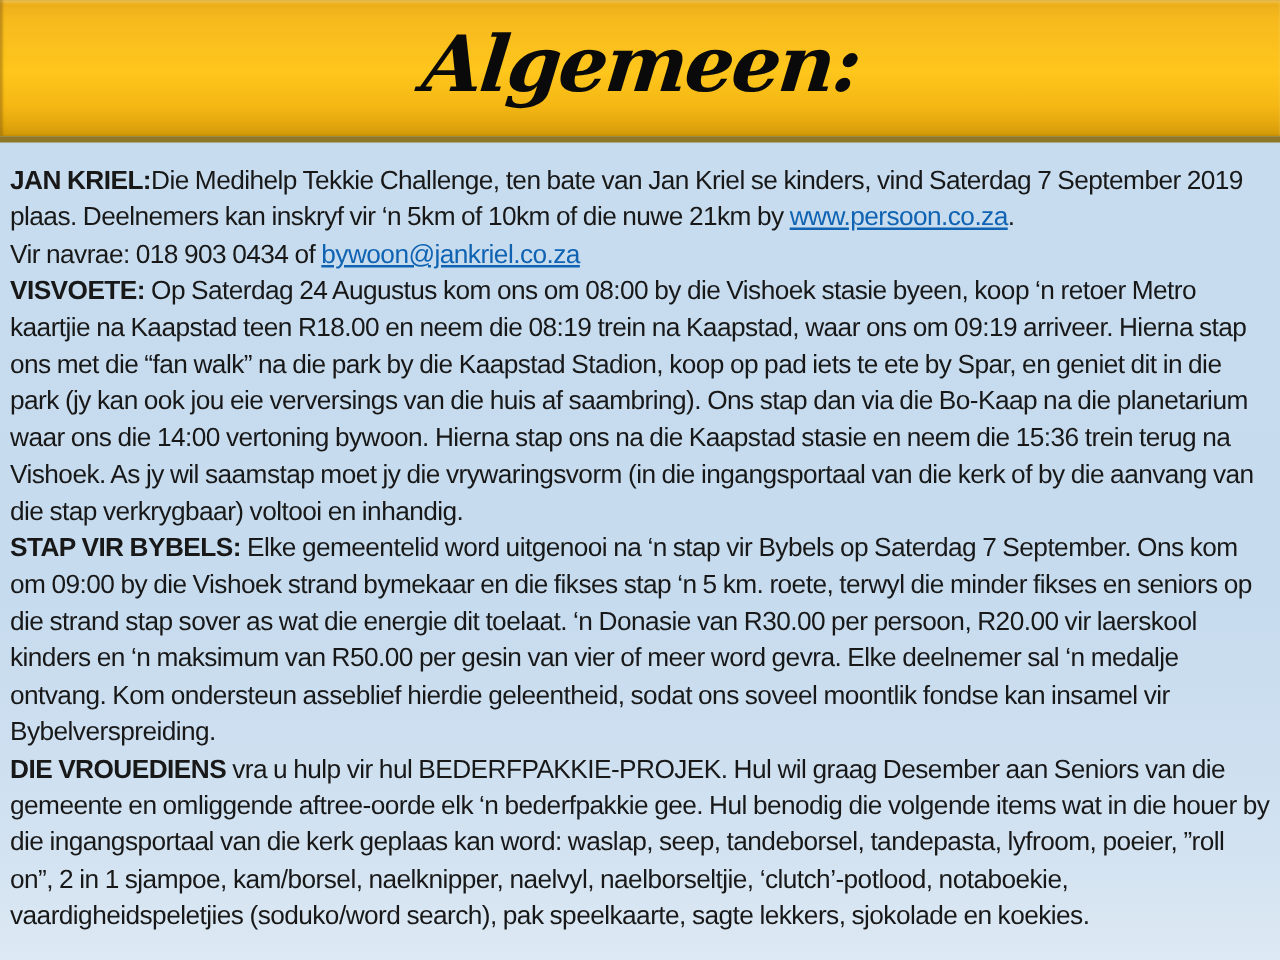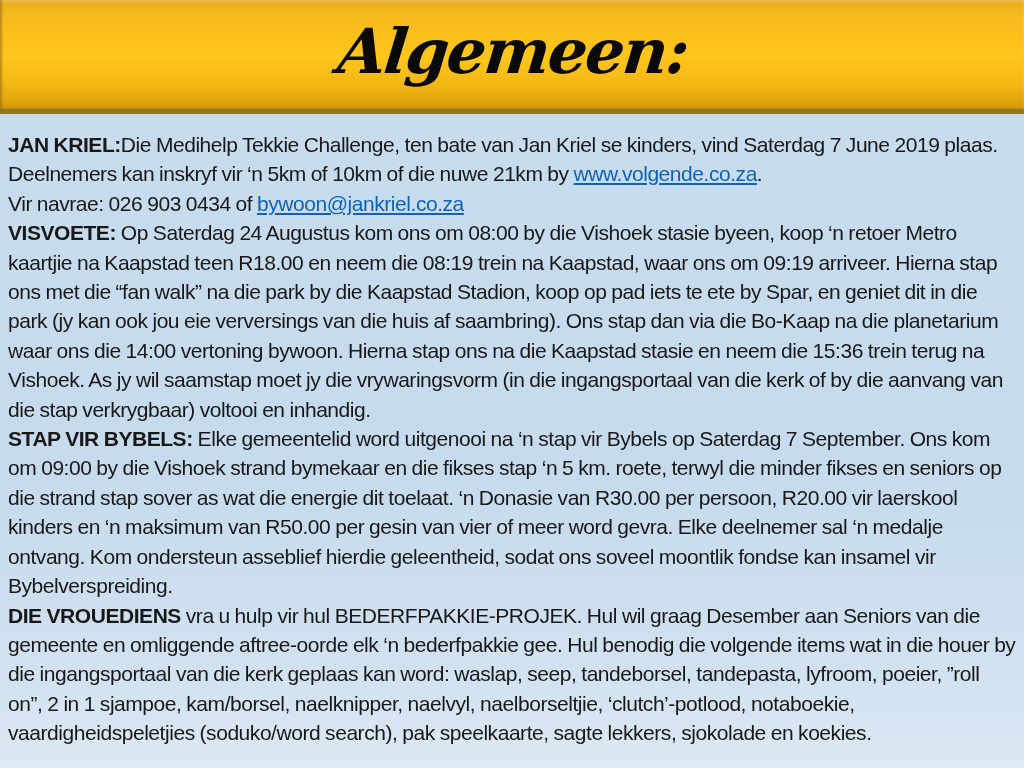--- a/index.html
+++ b/index.html
@@ -36,18 +36,18 @@
   a.doclink{color:#0f63b2;text-decoration:underline;cursor:pointer;}
 </style>
 </head>
 <body>
 
 <div class="slide">
   <div class="banner">
     <div class="title">Algemeen:</div>
   </div>
   <div class="content">
-      <p><span class="bold">JAN KRIEL:</span><span>Die Medihelp Tekkie Challenge, ten bate van Jan Kriel se kinders, vind Saterdag 7 June 2019 plaas. Deelnemers kan inskryf vir ‘n 5km of 10km of die nuwe 21km by </span><a class="doclink" href="#">www.volgende.co.za</a><span>. </span><br><span>Vir navrae: 026 903 0434 of </span><a class="doclink" href="#">bywoon@jankriel.co.za</a></p>
+      <p><span class="bold">JAN KRIEL:</span><span>Die Medihelp Tekkie Challenge, ten bate van Jan Kriel se kinders, vind Saterdag 7 September 2019 plaas. Deelnemers kan inskryf vir ‘n 5km of 10km of die nuwe 21km by </span><a class="doclink" href="#">www.persoon.co.za</a><span>. </span><br><span>Vir navrae: 018 903 0434 of </span><a class="doclink" href="#">bywoon@jankriel.co.za</a></p>
       <p><span class="bold">VISVOETE:</span><span> Op Saterdag 24 Augustus kom ons om 08:00 by die Vishoek stasie byeen, koop ‘n retoer Metro kaartjie na Kaapstad teen R18.00 en neem die 08:19 trein na Kaapstad, waar ons om 09:19 arriveer.  Hierna stap ons met die “fan walk” na die park by die Kaapstad Stadion, koop op pad iets te ete by Spar, en geniet dit in die park (jy kan ook jou eie verversings van die huis af saambring). Ons stap dan via die Bo-Kaap na die planetarium waar ons die 14:00 vertoning bywoon.   Hierna stap ons na die Kaapstad stasie en neem die 15:36 trein terug na Vishoek. As jy wil saamstap moet jy die vrywaringsvorm (in die ingangsportaal van die kerk of by die aanvang van die stap verkrygbaar) voltooi en inhandig.</span></p>
       <p><span class="bold">STAP VIR BYBELS:</span><span> Elke gemeentelid word uitgenooi na ‘n stap vir Bybels op Saterdag 7 September. Ons kom om 09:00 by die Vishoek strand bymekaar en die fikses stap ‘n 5 km. roete, terwyl die minder fikses en seniors op die strand stap sover as wat die energie dit toelaat.  ‘n Donasie van R30.00 per persoon, R20.00 vir laerskool kinders en ‘n maksimum van R50.00 per gesin van vier of meer word gevra.  Elke deelnemer sal ‘n medalje ontvang. Kom ondersteun asseblief hierdie geleentheid, sodat ons soveel moontlik fondse kan insamel vir Bybelverspreiding.</span></p>
       <p><span class="bold">DIE VROUEDIENS</span><span> vra u hulp vir hul BEDERFPAKKIE-PROJEK. Hul wil graag Desember aan Seniors van die gemeente en omliggende aftree-oorde elk ‘n bederfpakkie gee. Hul  benodig die volgende items wat in die houer by die ingangsportaal van die kerk geplaas kan word: waslap, seep, tandeborsel, tandepasta, lyfroom, poeier, ”roll on”, 2 in 1 sjampoe, kam/borsel, naelknipper, naelvyl, naelborseltjie, ‘clutch’-potlood, notaboekie, vaardigheidspeletjies (soduko/word search), pak speelkaarte, sagte lekkers, sjokolade en koekies.</span></p>
     </div>
 </div>
 
 </body></html>

